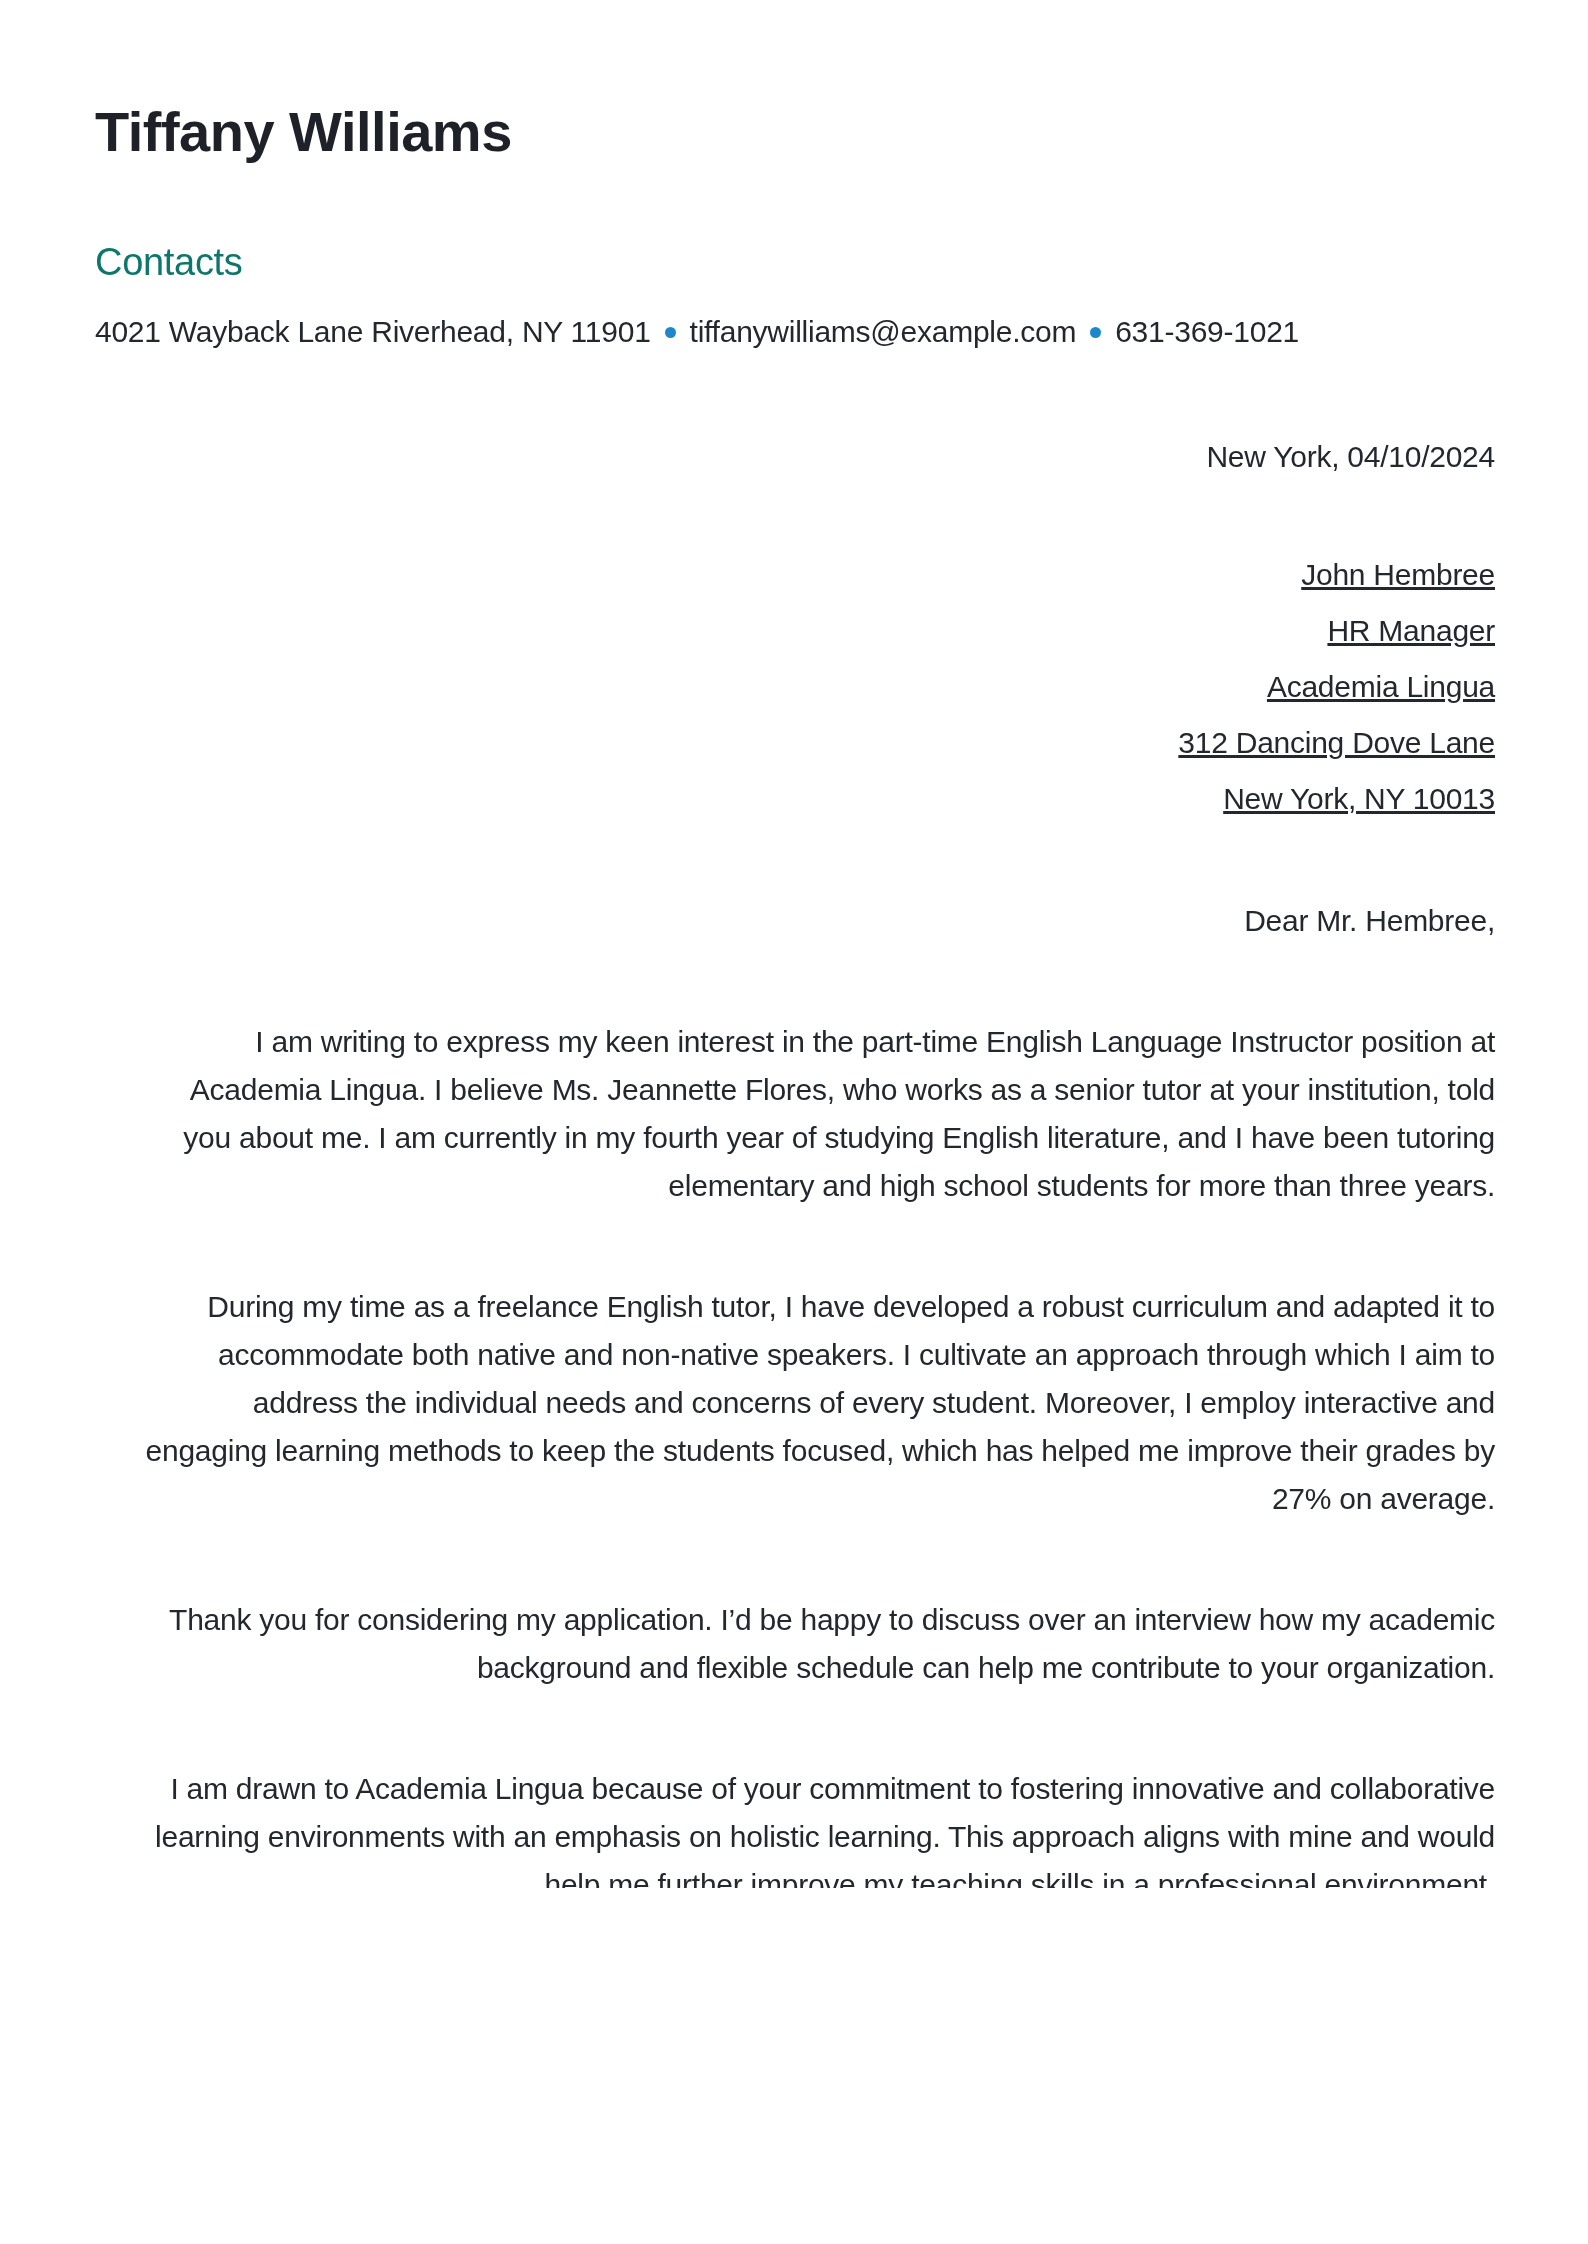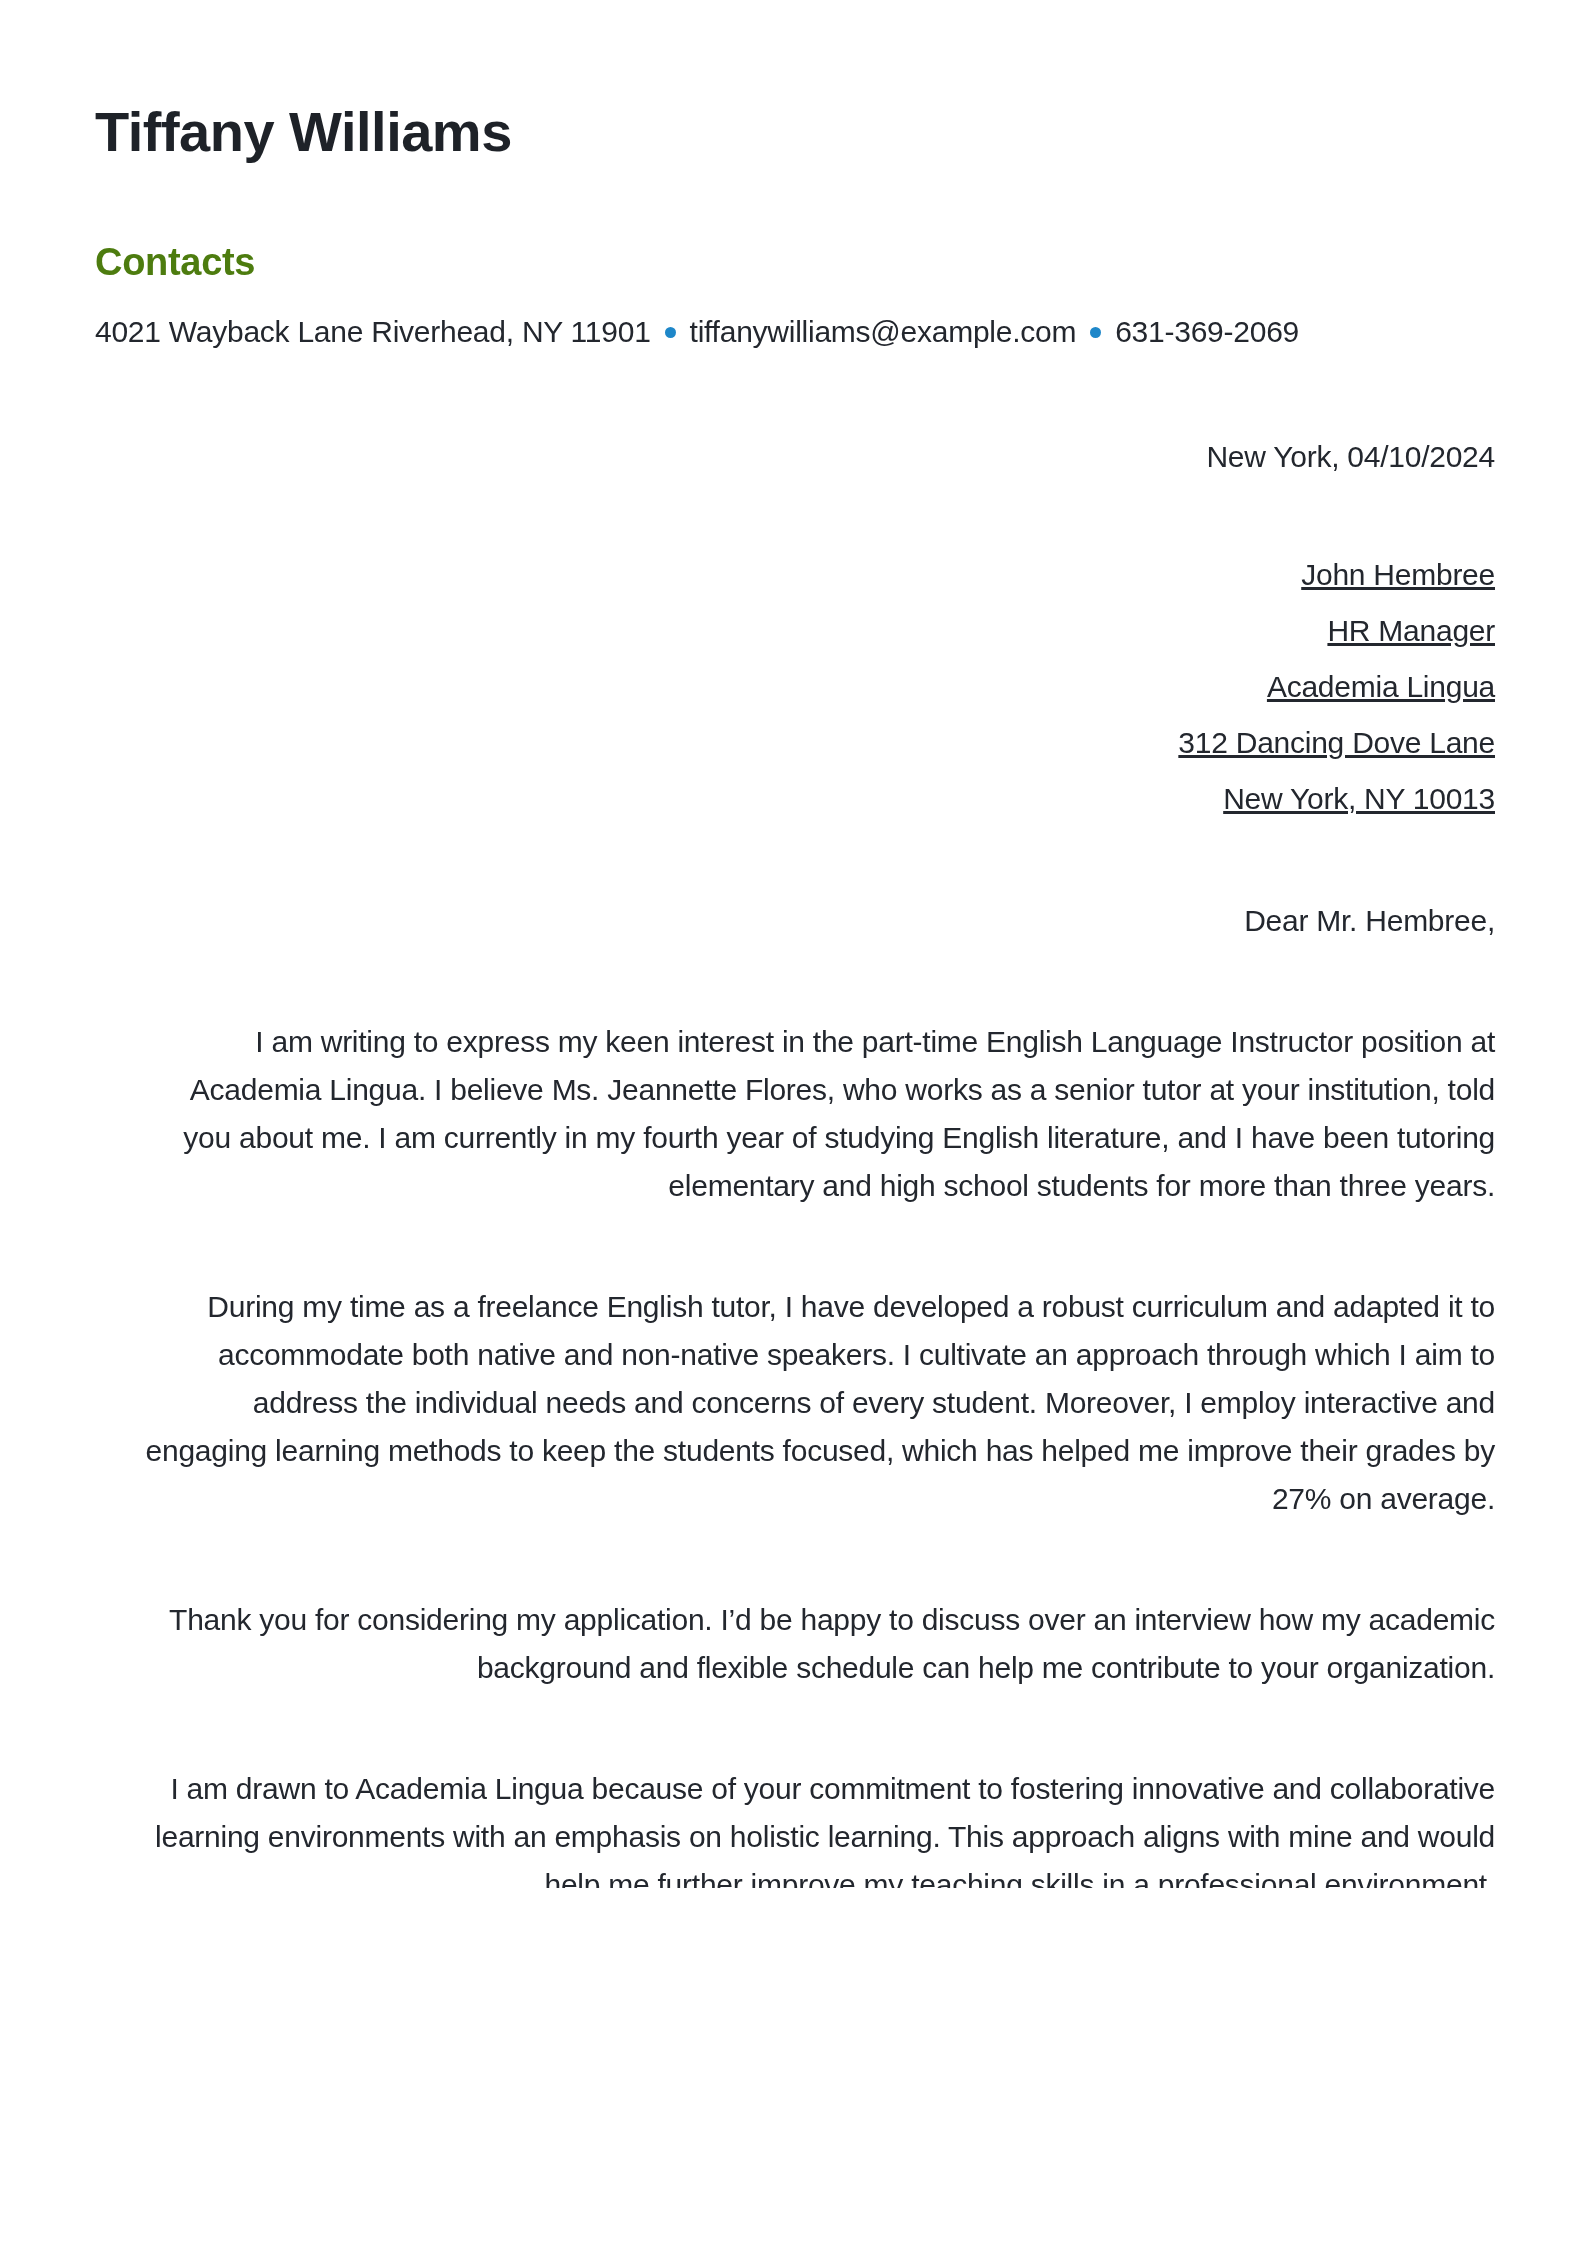--- a/index.html
+++ b/index.html
@@ -30,23 +30,23 @@
     margin-top: 12px;
     font-size: 30px;
     line-height: 40px;
     font-weight: 400;
     color: #23272e;
   }
   .contacts-heading {
     margin: 74px 0 0 0;
     font-size: 38px;
     line-height: 48px;
-    font-weight: 700;
+    font-weight: 400;
     letter-spacing: -0.3px;
-    color: #4d7c0f;
+    color: #0f766e;
   }
   .contact-line {
     margin-top: 25px;
     display: flex;
     align-items: center;
     gap: 14px;
     font-size: 30px;
     line-height: 42px;
     letter-spacing: -0.25px;
     color: #23272e;
@@ -82,21 +82,21 @@
     <h1 class="name">Tiffany Williams</h1>
   </header>
 
   <section>
     <h2 class="contacts-heading">Contacts</h2>
     <div class="contact-line">
       <span>4021 Wayback Lane Riverhead, NY 11901</span>
       <span class="dot"></span>
       <span>tiffanywilliams@example.com</span>
       <span class="dot"></span>
-      <span>631-369-2069</span>
+      <span>631-369-1021</span>
     </div>
   </section>
 
   <main class="letter">
     <p class="date-line">New York, 04/10/2024</p>
     <p class="recipient">John Hembree
 HR Manager
 Academia Lingua
 312 Dancing Dove Lane
 New York, NY 10013</p>

